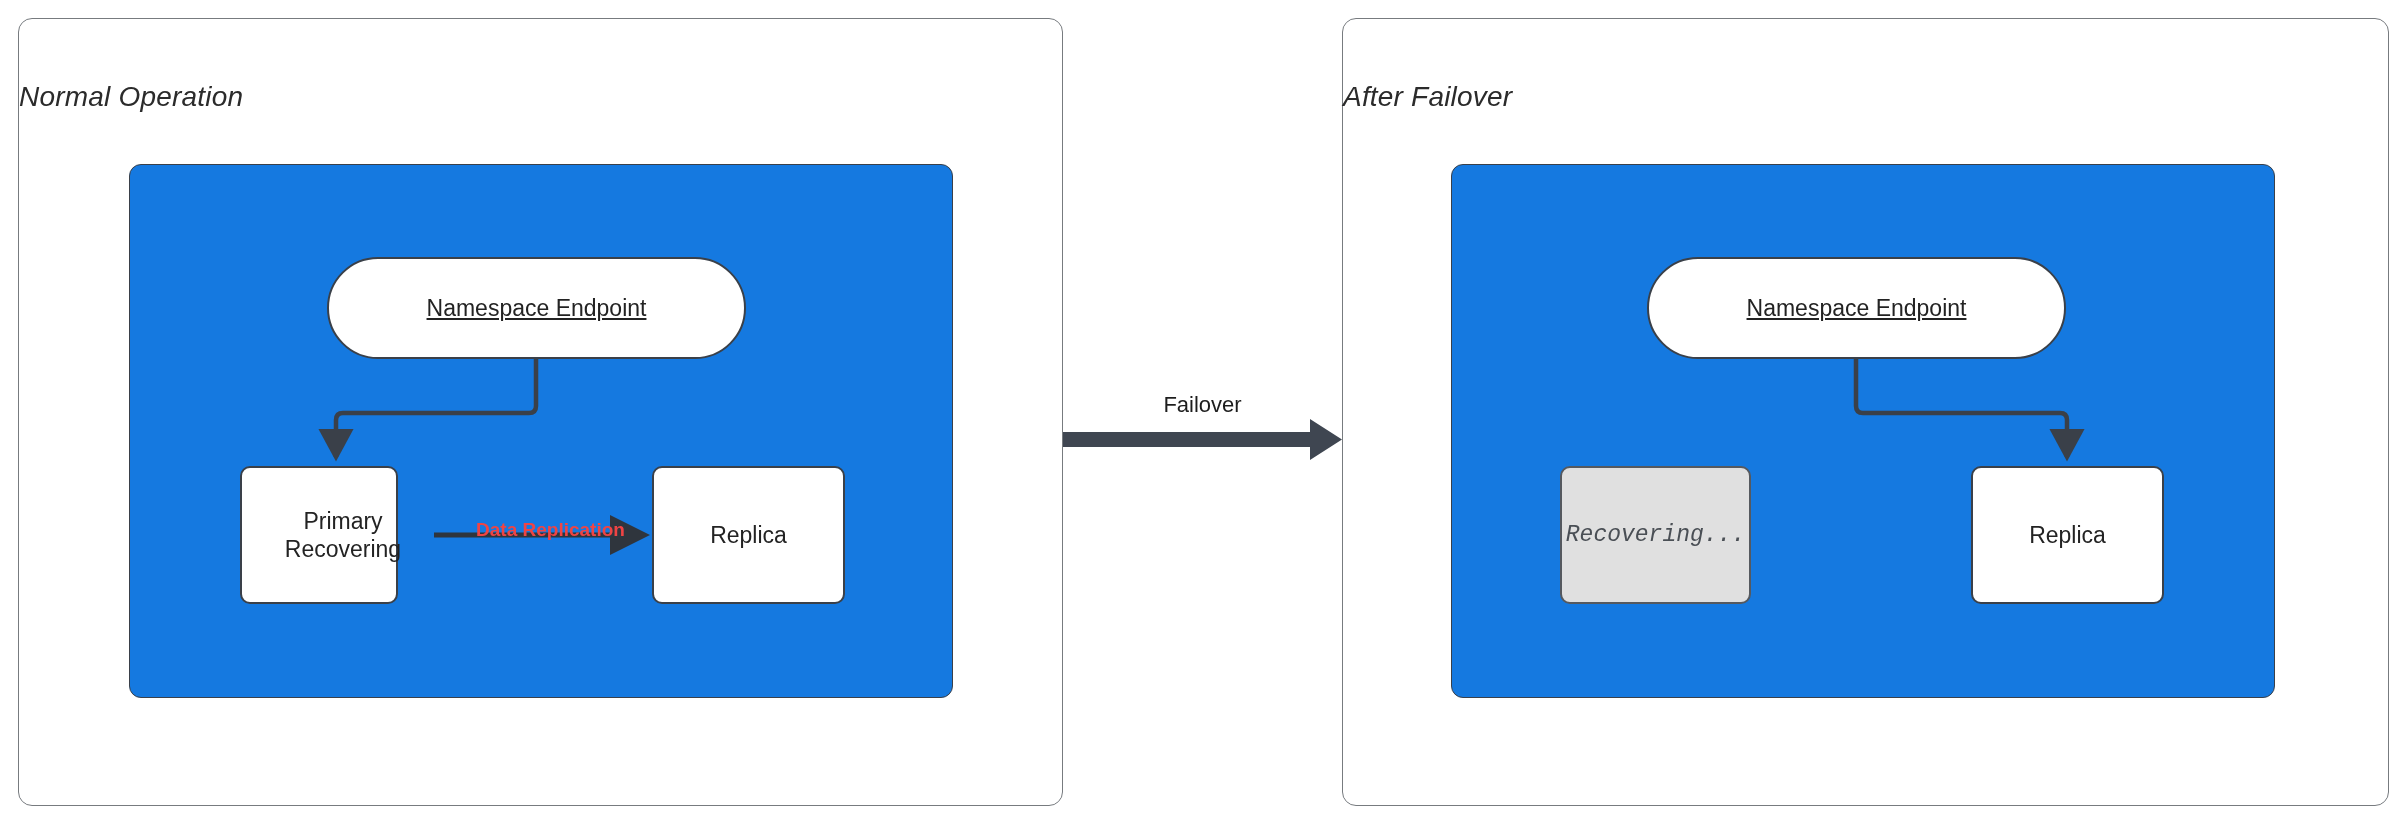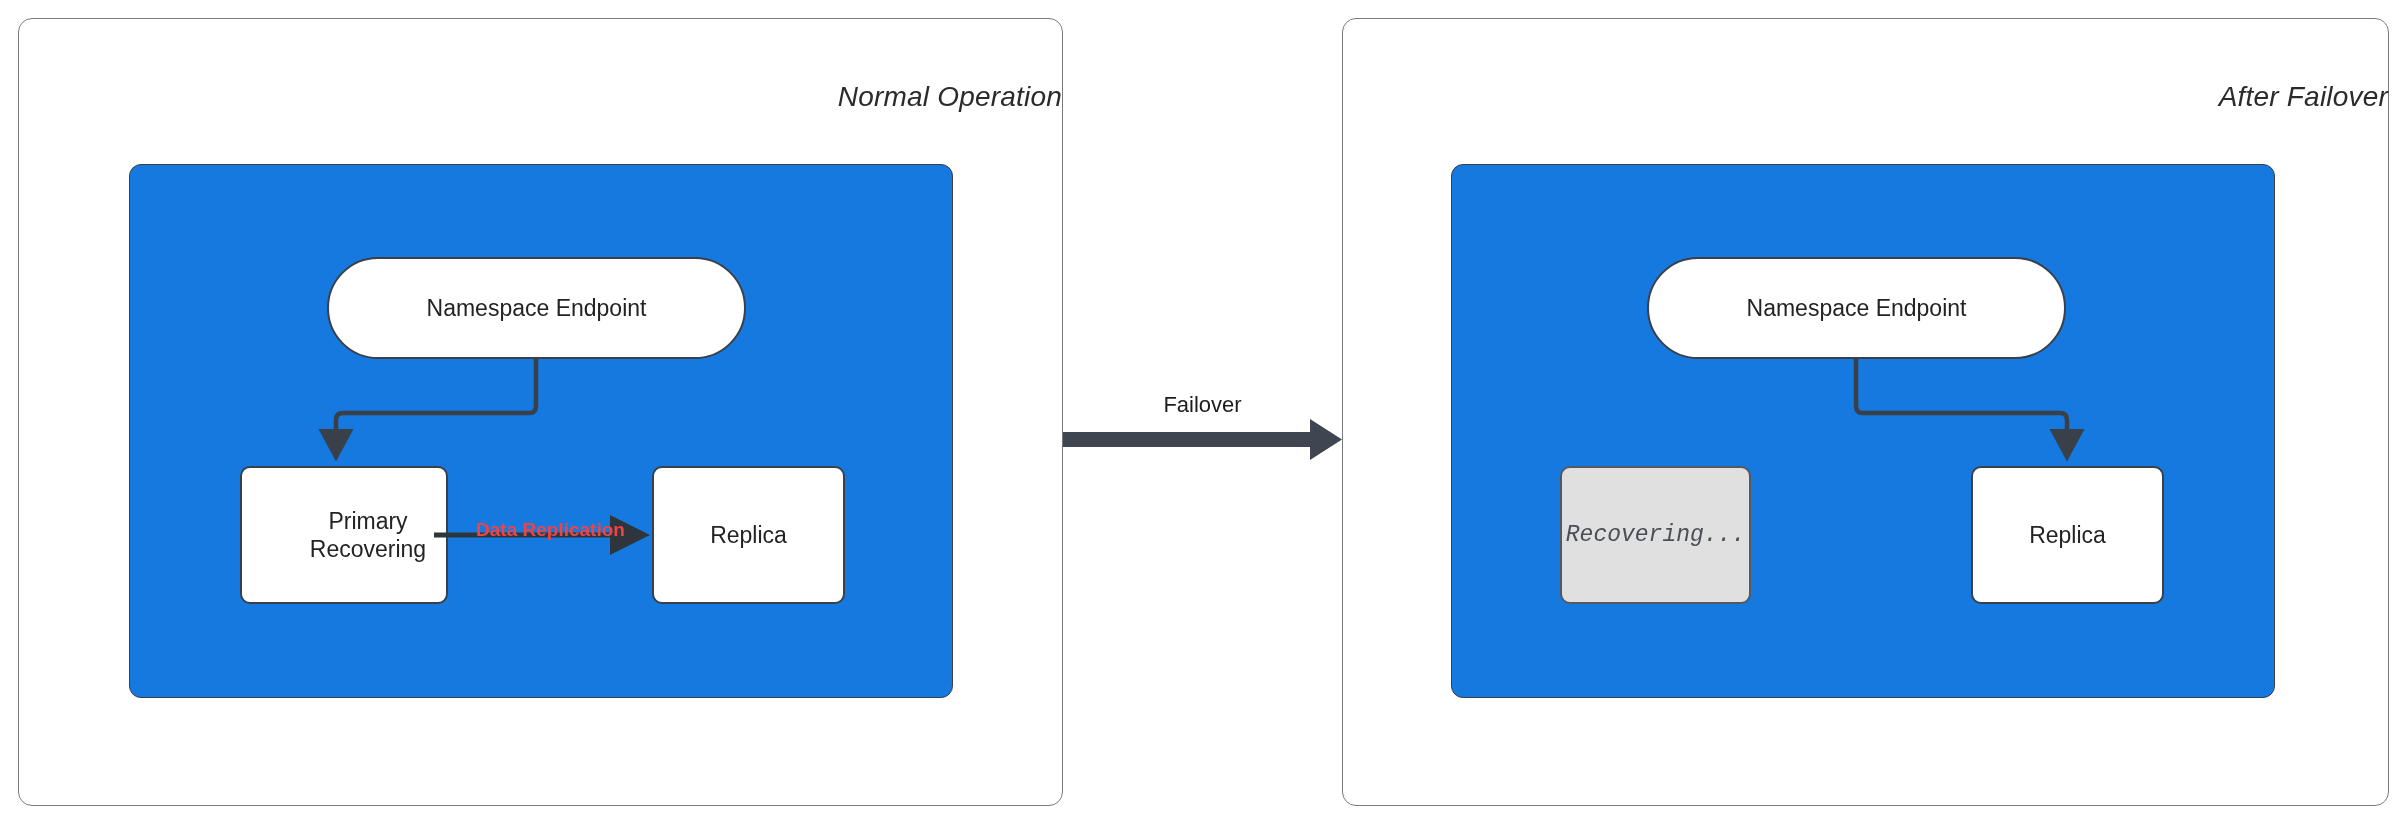--- a/index.html
+++ b/index.html
@@ -29,21 +29,21 @@
     border-radius: 14px;
   }
   #panel-left  { left: 18px;   top: 18px; width: 1045px; height: 788px; }
   #panel-right { left: 1342px; top: 18px; width: 1047px; height: 788px; }
 
   .panel-title {
     position: absolute;
     top: 62px;
     left: 0;
     width: 100%;
-    text-align: right;
+    text-align: left;
     font-size: 28px;
     font-style: italic;
     color: #2b2b2b;
     letter-spacing: 0.2px;
     white-space: nowrap;
   }
 
   
   .blue-box {
     position: absolute;
@@ -62,33 +62,33 @@
     background: #ffffff;
     border: 2px solid #3a4049;
     display: flex;
     align-items: center;
     justify-content: center;
     text-align: center;
     color: #232323;
     font-size: 23px;
     line-height: 1.22;
   }
-  .node.pill   { border-radius: 56px; }
+  .node.pill   { border-radius: 56px; text-decoration: underline; }
   .node.rect   { border-radius: 10px; }
   .node.muted  {
     background: #e0e0e0;
     border-color: #55595f;
     color: #4a4f55;
     font-style: italic;
     font-family: Liberation Mono, monospace;
   }
 
   
   #ns-endpoint-left   { left: 327px;  top: 257px; width: 419px; height: 102px; }
-  #primary-namespace  { left: 240px;  top: 466px; width: 208px; height: 138px; padding-left: 48px; }
+  #primary-namespace  { left: 240px;  top: 466px; width: 158px; height: 138px; padding-left: 48px; }
   #replica-left       { left: 652px;  top: 466px; width: 193px; height: 138px; }
 
   
   #ns-endpoint-right  { left: 1647px; top: 257px; width: 419px; height: 102px; }
   #recovering-node    { left: 1560px; top: 466px; width: 191px; height: 138px; }
   #replica-right      { left: 1971px; top: 466px; width: 193px; height: 138px; }
 
   
   .edge-layer {
     position: absolute;

